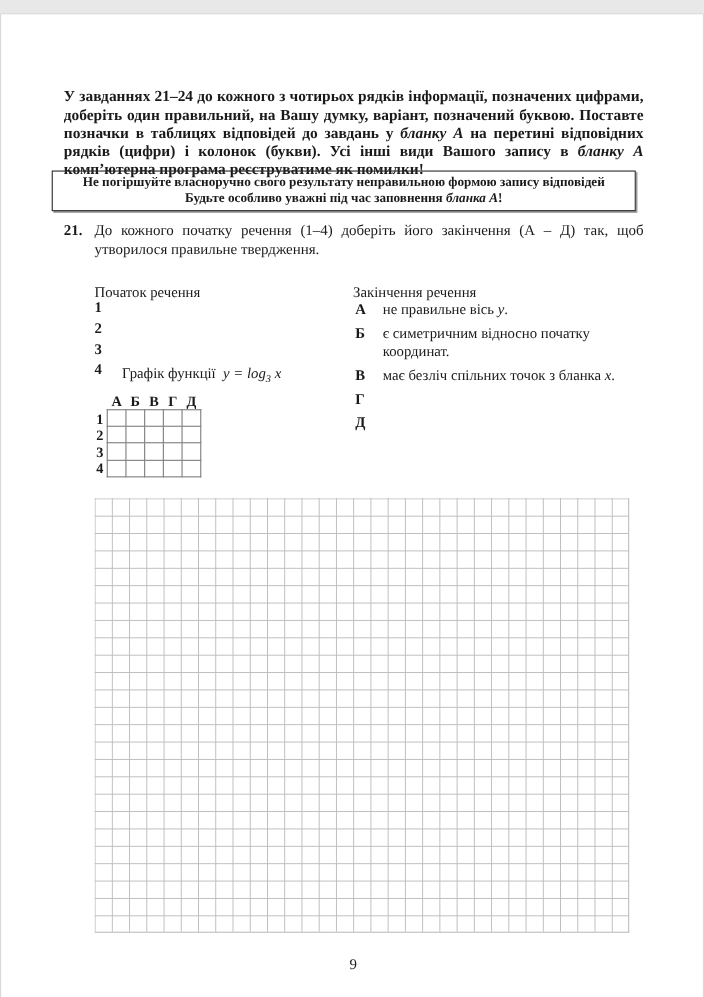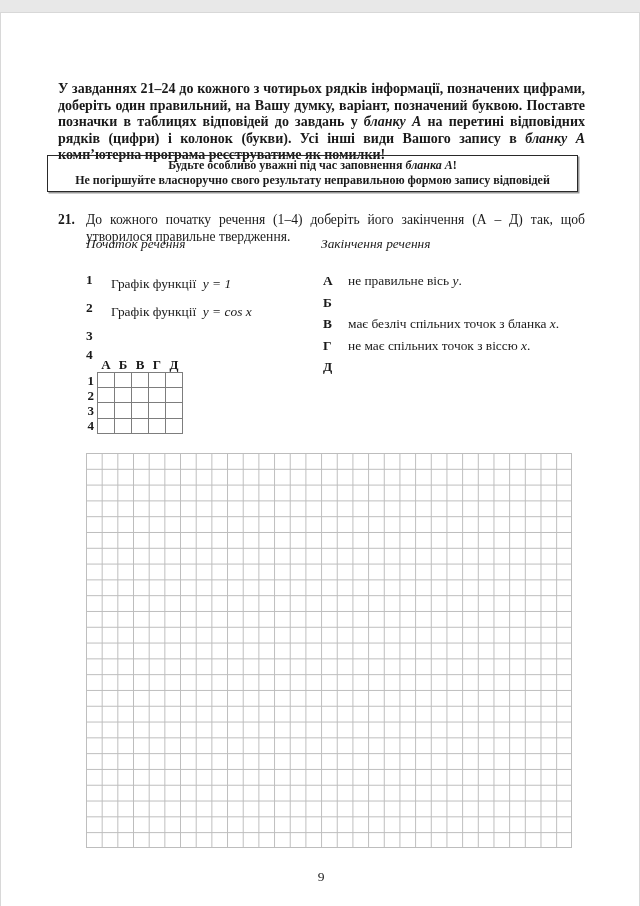--- a/index.html
+++ b/index.html
@@ -26,27 +26,27 @@
     position:absolute;left:46px;top:142px;width:531px;
     border:1.2px solid #2a2a2a;
     box-shadow:1.5px 1.5px 0 #9a9a9a;
     box-sizing:border-box;
     text-align:center;
     font-size:12px;line-height:15px;font-weight:bold;
     padding:2px 4px 3px 4px;
   }
   
   .q21{
-    position:absolute;left:57px;top:199px;width:527px;
+    position:absolute;left:57px;top:189px;width:527px;
     display:flex;font-size:13.6px;line-height:16.6px;
   }
   .qnum{font-weight:bold;width:28px;flex:0 0 28px;}
   .qtext{flex:1;text-align:justify;}
   
-  .colhead{position:absolute;top:223px;font-size:13.4px;font-style:italic;text-align:center;}
+  .colhead{position:absolute;top:245px;font-size:13.4px;text-align:center;}
   .colhead.left{left:85px;}
   .colhead.right{left:320px;}
   
   .starts{position:absolute;left:85px;top:258px;width:230px;font-size:13.4px;}
   .start-item{display:flex;line-height:18.8px;}
   .start-item .no{font-weight:bold;width:25px;flex:0 0 25px;}
   .eq{font-style:italic;}
   .eq sup,.eq sub{font-size:9.5px;}
   
   .endings{position:absolute;left:322px;top:259px;width:268px;font-size:13.4px;}
@@ -82,64 +82,64 @@
   }
 </style>
 </head>
 <body>
 
 <div class="page">
 
   <p class="intro"><span>У завданнях 21–24 до кожного з чотирьох рядків інформації, позначених цифрами, доберіть один правильний, на Вашу думку, варіант, позначений буквою. Поставте позначки в таблицях відповідей до завдань у </span><i>бланку А</i><span> на перетині відповідних рядків (цифри) і колонок (букви). Усі інші види Вашого запису в </span><i>бланку А</i><span> комп’ютерна програма реєструватиме як помилки!</span></p>
 
   <div class="warnbox">
+    <div>Не погіршуйте власноручно свого результату неправильною формою запису відповідей</div>
     <div><span>Будьте особливо уважні під час заповнення </span><i>бланка А</i><span>!</span></div>
-    <div>Не погіршуйте власноручно свого результату неправильною формою запису відповідей</div>
   </div>
 
   <div class="q21">
     <span class="qnum">21.</span>
     <span class="qtext">До кожного початку речення (1–4) доберіть його закінчення (А – Д) так, щоб утворилося правильне твердження.</span>
   </div>
 
   <div class="colhead left">Початок речення</div>
   <div class="colhead right">Закінчення речення</div>
 
   <div class="starts">
     <div class="start-item">
       <span class="no">1</span>
-      <span><span>Графік функції</span>&nbsp; <span class="eq"><span>y = 1</span><sup></sup><sub></sub><span></span></span></span>
     </div>
     <div class="start-item">
       <span class="no">2</span>
-      <span><span>Графік функції</span>&nbsp; <span class="eq"><span>y = cos x</span><sup></sup><sub></sub><span></span></span></span>
     </div>
     <div class="start-item">
       <span class="no">3</span>
     </div>
     <div class="start-item">
       <span class="no">4</span>
+      <span><span>Графік функції</span>&nbsp; <span class="eq"><span>y = log</span><sup></sup><sub>3</sub><span> x</span></span></span>
     </div>
   </div>
 
   <div class="endings">
     <div class="ending">
       <span class="lt">А</span>
       <span class="tx"><span>не правильне вісь </span><span class="mvar">y</span><span>.</span></span>
     </div>
     <div class="ending">
       <span class="lt">Б</span>
+      <span class="tx"><span>є симетричним відносно початку
+координат.</span><span class="mvar"></span><span></span></span>
     </div>
     <div class="ending">
       <span class="lt">В</span>
       <span class="tx"><span>має безліч спільних точок з  бланка </span><span class="mvar">x</span><span>.</span></span>
     </div>
     <div class="ending">
       <span class="lt">Г</span>
-      <span class="tx"><span>не має спільних точок з  віссю </span><span class="mvar">x</span><span>.</span></span>
     </div>
     <div class="ending">
       <span class="lt">Д</span>
     </div>
   </div>
 
   <table class="agrid">
     <tbody>
         <tr>
       <td class="rlbl"></td>

